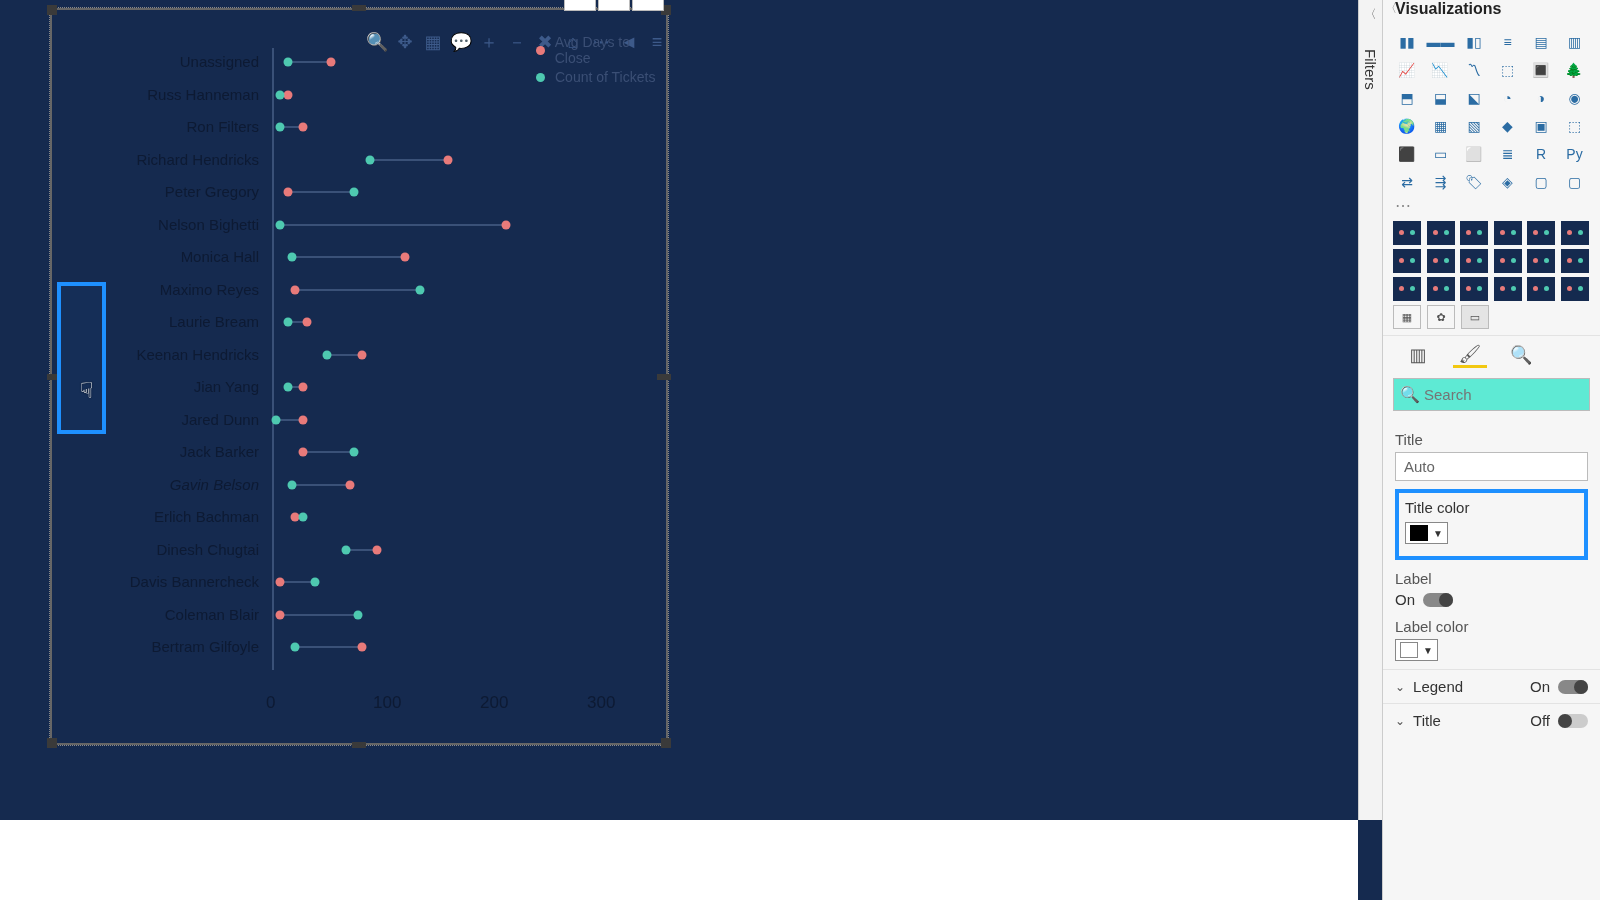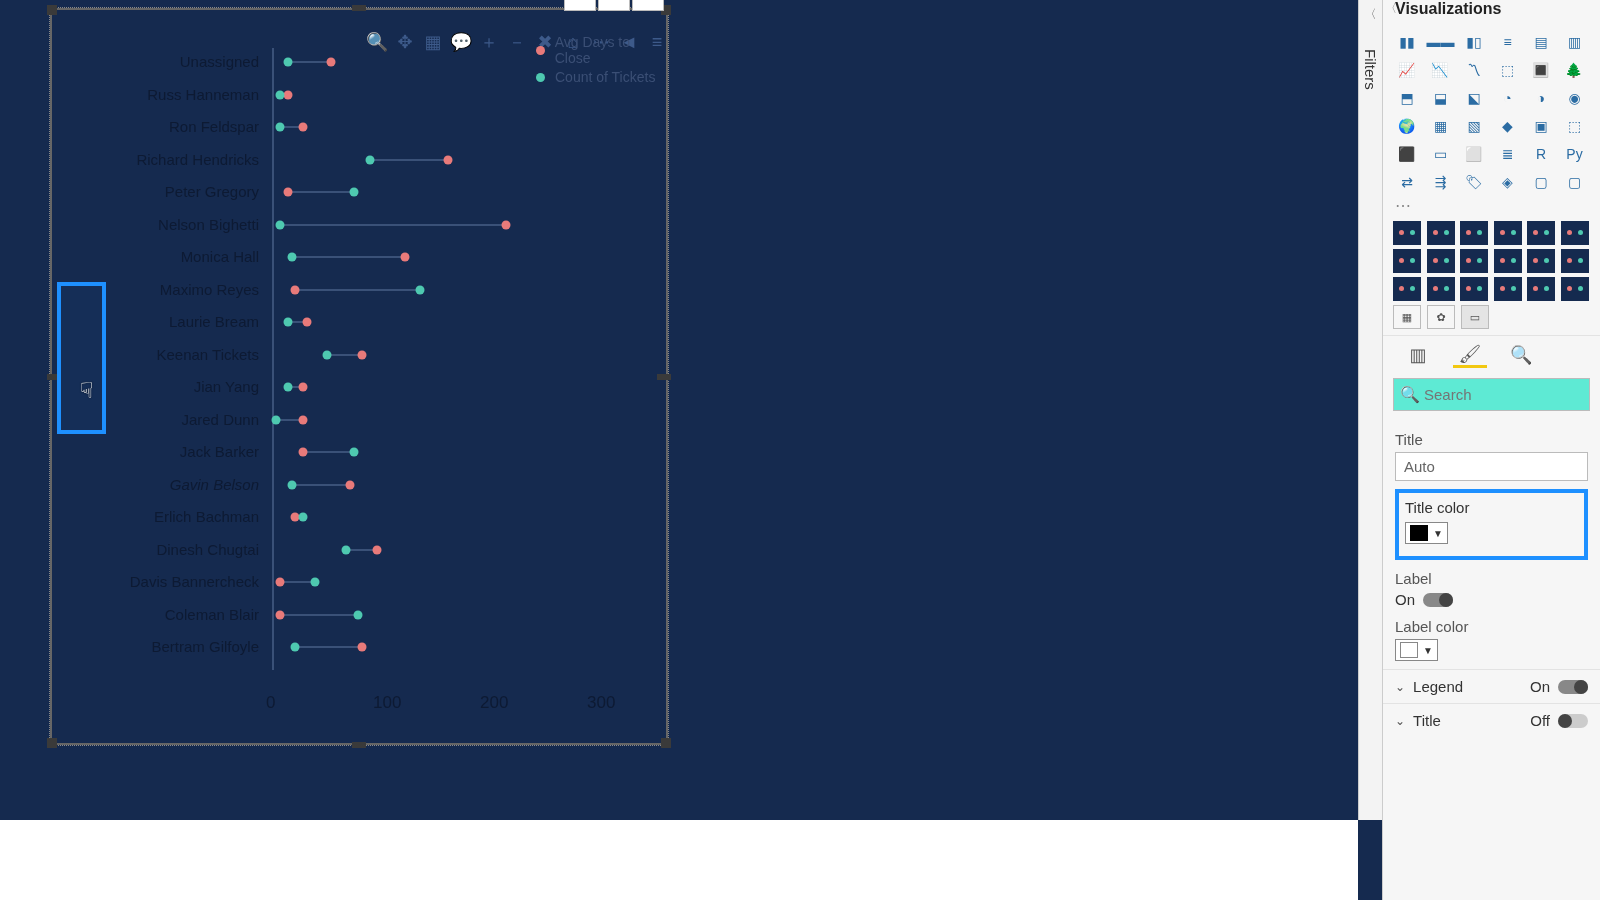--- a/index.html
+++ b/index.html
@@ -147,28 +147,28 @@
           <span class="dot" style="background:#4ec9b0"></span>
           <span>Count of Tickets</span>
         </div>
     </div>
 
     <div class="plot">
       <div class="yaxis-line"></div>
       <div class="ylabels" id="ylabels">
           <div class="ylab" style="top: 5px;">Unassigned</div>
           <div class="ylab" style="top: 37.5px;">Russ Hanneman</div>
-          <div class="ylab" style="top: 70px;">Ron Feldspar</div>
+          <div class="ylab" style="top: 70px;">Ron Filters</div>
           <div class="ylab" style="top: 102.5px;">Richard Hendricks</div>
           <div class="ylab" style="top: 135px;">Peter Gregory</div>
           <div class="ylab" style="top: 167.5px;">Nelson Bighetti</div>
           <div class="ylab" style="top: 200px;">Monica Hall</div>
           <div class="ylab" style="top: 232.5px;">Maximo Reyes</div>
           <div class="ylab" style="top: 265px;">Laurie Bream</div>
-          <div class="ylab" style="top: 297.5px;">Keenan Tickets</div>
+          <div class="ylab" style="top: 297.5px;">Keenan Hendricks</div>
           <div class="ylab" style="top: 330px;">Jian Yang</div>
           <div class="ylab" style="top: 362.5px;">Jared Dunn</div>
           <div class="ylab" style="top: 395px;">Jack Barker</div>
           <div class="ylab" style="top: 427.5px; font-style: italic;">Gavin Belson</div>
           <div class="ylab" style="top: 460px;">Erlich Bachman</div>
           <div class="ylab" style="top: 492.5px;">Dinesh Chugtai</div>
           <div class="ylab" style="top: 525px;">Davis Bannercheck</div>
           <div class="ylab" style="top: 557.5px;">Coleman Blair</div>
           <div class="ylab" style="top: 590px;">Bertram Gilfoyle</div>
         </div>

